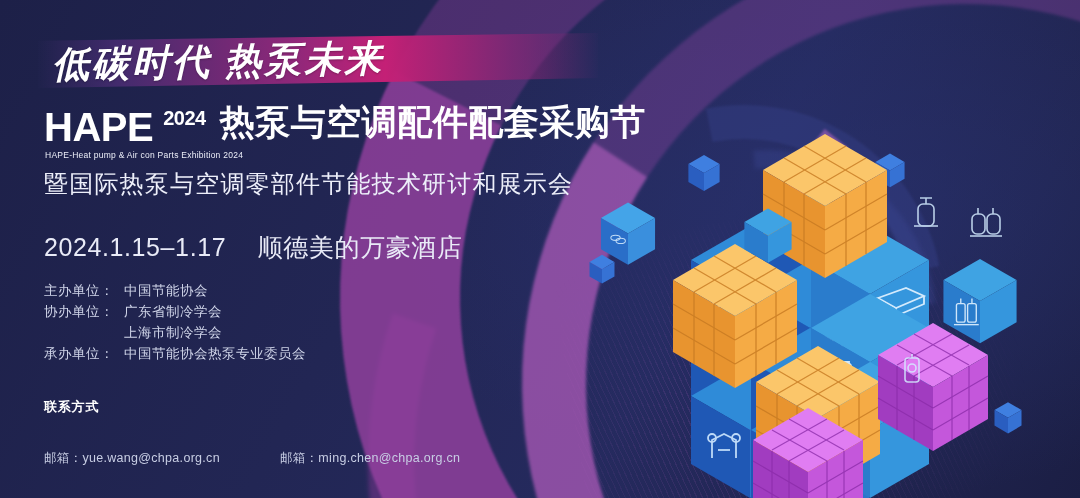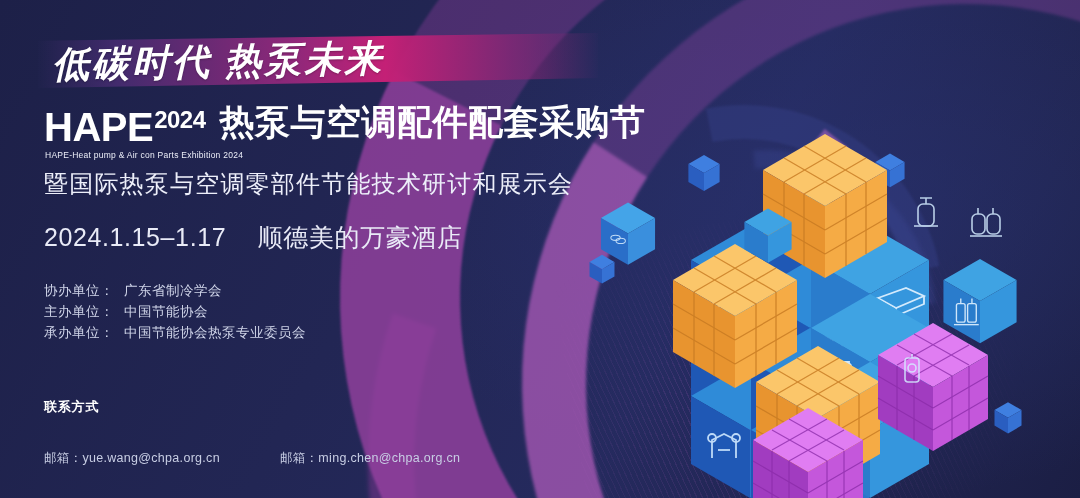--- a/index.html
+++ b/index.html
@@ -102,40 +102,40 @@
   .headline-row{
     position:absolute;left:44px;top:104px;
     display:flex;align-items:flex-end;white-space:nowrap;
   }
   .logo-wrap{position:relative;display:flex;align-items:flex-start;margin-right:14px;}
   .logo-hape{
     color:#ffffff;font-weight:800;font-size:40px;letter-spacing:-.5px;line-height:.95;
     font-family:"Liberation Sans","DejaVu Sans",sans-serif;
   }
   .logo-year{
-    color:#ffffff;font-weight:800;font-size:24px;line-height:1;
-    margin-left:1px;margin-bottom:3px;letter-spacing:-.5px;
+    color:#ffffff;font-weight:800;font-size:20px;line-height:1;
+    margin-left:10px;margin-bottom:3px;letter-spacing:-.5px;
   }
   .logo-sub{
     position:absolute;left:1px;top:42px;
     color:#eceef8;font-size:8.5px;letter-spacing:.25px;white-space:nowrap;
     font-family:"Liberation Sans","DejaVu Sans",sans-serif;
   }
   .headline-cn{
     color:#ffffff;font-weight:800;font-size:35px;letter-spacing:.5px;line-height:1;
     margin-bottom:7px;
   }
   .subheadline{
     position:absolute;left:44px;top:168px;
     color:#edeffa;font-size:24px;font-weight:400;letter-spacing:1.2px;white-space:nowrap;
   }
 
   
   .datevenue{
-    position:absolute;left:44px;top:221px;
+    position:absolute;left:44px;top:231px;
     color:#e9ebf7;font-size:25px;letter-spacing:.6px;white-space:nowrap;
   }
   .datevenue .venue{margin-left:24px;}
 
   
   .orgs{position:absolute;left:44px;top:280px;}
   .org-row{display:flex;color:#cfd4e8;font-size:13.5px;line-height:21px;white-space:nowrap;}
   .org-label{width:80px;flex:0 0 80px;letter-spacing:.5px;}
   .org-value{letter-spacing:.5px;}
   .org-row.indent .org-label{visibility:hidden;}
@@ -190,26 +190,30 @@
 
   <div class="subheadline">暨国际热泵与空调零部件节能技术研讨和展示会</div>
 
   <div class="datevenue">
     <span>2024.1.15–1.17</span>
     <span class="venue">顺德美的万豪酒店</span>
   </div>
 
   <div class="orgs">
     <div class="org-row">
+      <span class="org-label">主办单位：</span>
+      <span class="org-value">中国节能协会</span>
+    </div>
+    <div class="org-row">
       <span class="org-label">协办单位：</span>
       <span class="org-value">广东省制冷学会</span>
     </div>
-    <div class="org-row">
-      <span class="org-label">主办单位：</span>
-      <span class="org-value">中国节能协会</span>
+    <div class="org-row indent">
+      <span class="org-label">协办单位：</span>
+      <span class="org-value">上海市制冷学会</span>
     </div>
     <div class="org-row">
       <span class="org-label">承办单位：</span>
       <span class="org-value">中国节能协会热泵专业委员会</span>
     </div>
   </div>
 
   <div class="contact-title">联系方式</div>
 
 

